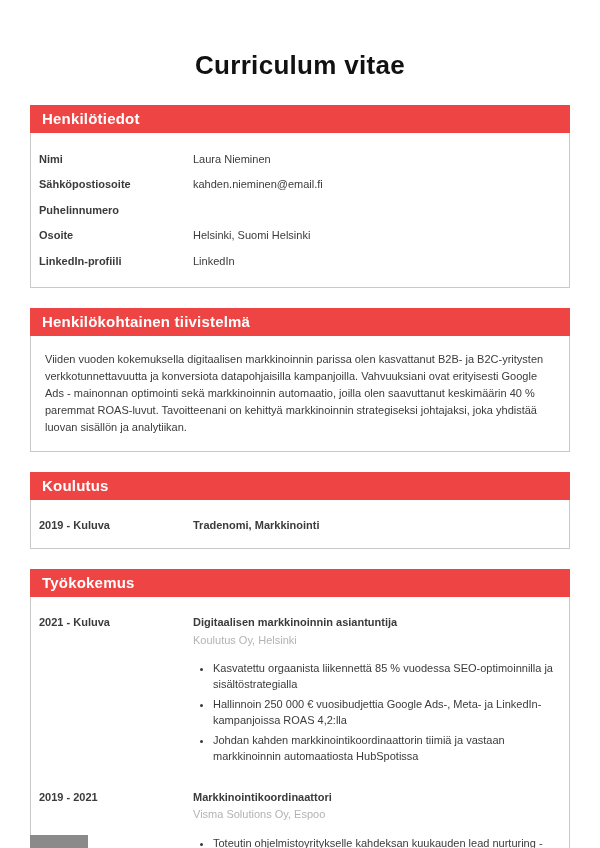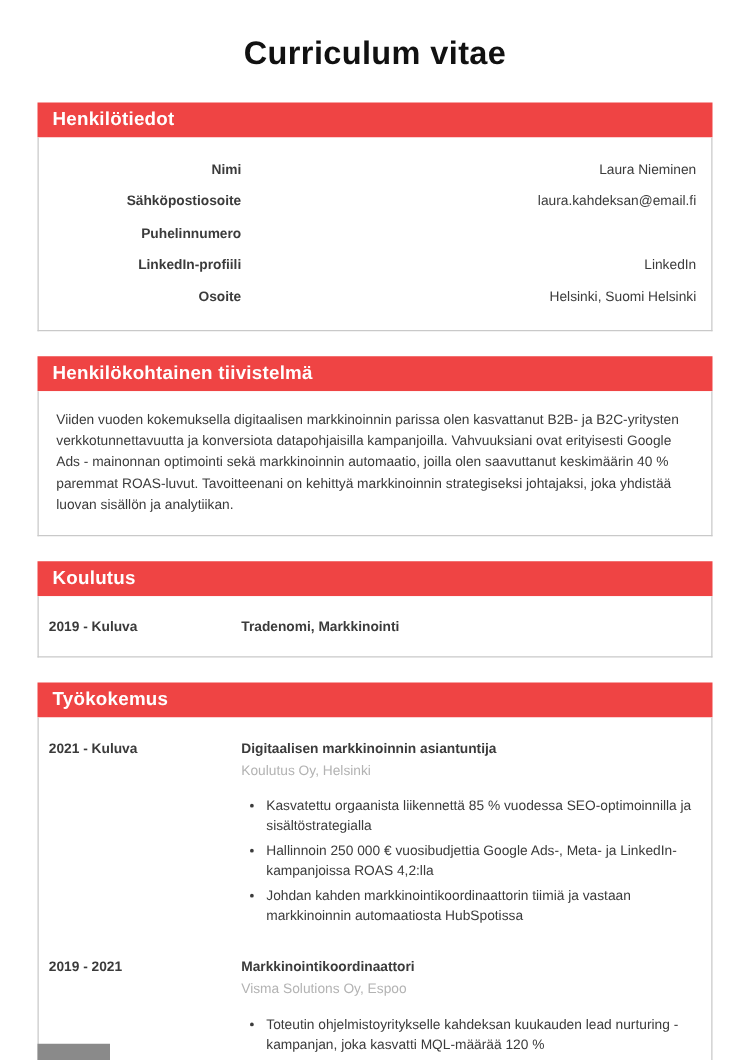--- a/index.html
+++ b/index.html
@@ -15,21 +15,21 @@
     height: 848px;
     background: #ffffff;
     overflow: hidden;
   }
   .doc-title {
     text-align: center;
     font-size: 26px;
     font-weight: bold;
     color: #111111;
     letter-spacing: 0.3px;
-    padding-top: 27px;
+    padding-top: 50px;
     margin: 0 0 24px 0;
   }
   .section {
     margin: 0 30px 20px 30px;
   }
   .section-header {
     background: #ef4444;
     color: #ffffff;
     font-size: 15px;
     font-weight: bold;
@@ -41,21 +41,20 @@
     border: 1px solid #c9c9c9;
     border-top: none;
     padding: 13px 12px 13px 8px;
     font-size: 11px;
     line-height: 1.5;
   }
   
   .info-row {
     display: flex;
     padding: 4.5px 0;
-    text-align: right;
   }
   .info-label {
     width: 154px;
     flex: 0 0 154px;
     font-weight: bold;
   }
   .info-value { flex: 1; }
   
   .summary-text {
     margin: 0;
@@ -105,32 +104,32 @@
 
   <div class="section">
     <div class="section-header">Henkilötiedot</div>
     <div class="section-body">
       <div class="info-row">
         <div class="info-label">Nimi</div>
         <div class="info-value">Laura Nieminen</div>
       </div>
       <div class="info-row">
         <div class="info-label">Sähköpostiosoite</div>
-        <div class="info-value">laura.kahdeksan@email.fi</div>
+        <div class="info-value">kahden.nieminen@email.fi</div>
       </div>
       <div class="info-row">
         <div class="info-label">Puhelinnumero</div>
       </div>
       <div class="info-row">
+        <div class="info-label">Osoite</div>
+        <div class="info-value">Helsinki, Suomi Helsinki</div>
+      </div>
+      <div class="info-row">
         <div class="info-label">LinkedIn-profiili</div>
         <div class="info-value">LinkedIn</div>
-      </div>
-      <div class="info-row">
-        <div class="info-label">Osoite</div>
-        <div class="info-value">Helsinki, Suomi Helsinki</div>
       </div>
     </div>
   </div>
 
   <div class="section">
     <div class="section-header">Henkilökohtainen tiivistelmä</div>
     <div class="section-body">
       <p class="summary-text">Viiden vuoden kokemuksella digitaalisen markkinoinnin parissa olen kasvattanut B2B- ja B2C-yritysten verkkotunnettavuutta ja konversiota datapohjaisilla kampanjoilla. Vahvuuksiani ovat erityisesti Google Ads - mainonnan optimointi sekä markkinoinnin automaatio, joilla olen saavuttanut keskimäärin 40 % paremmat ROAS-luvut. Tavoitteenani on kehittyä markkinoinnin strategiseksi johtajaksi, joka yhdistää luovan sisällön ja analytiikan.</p>
     </div>
   </div>

